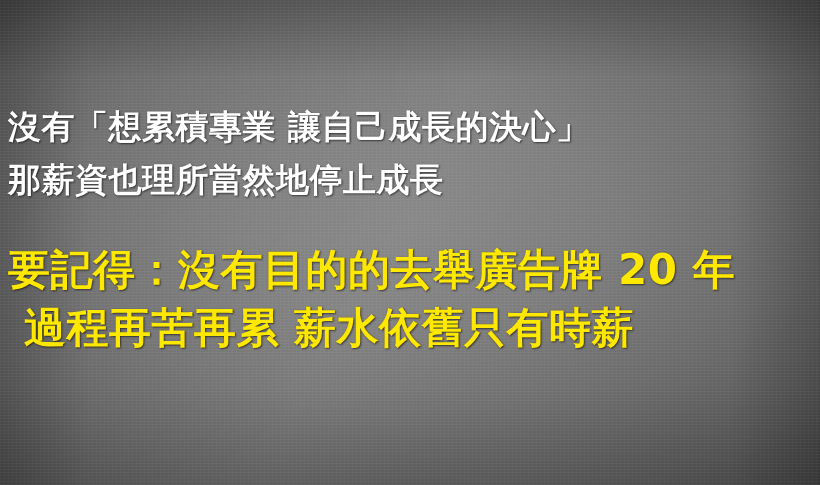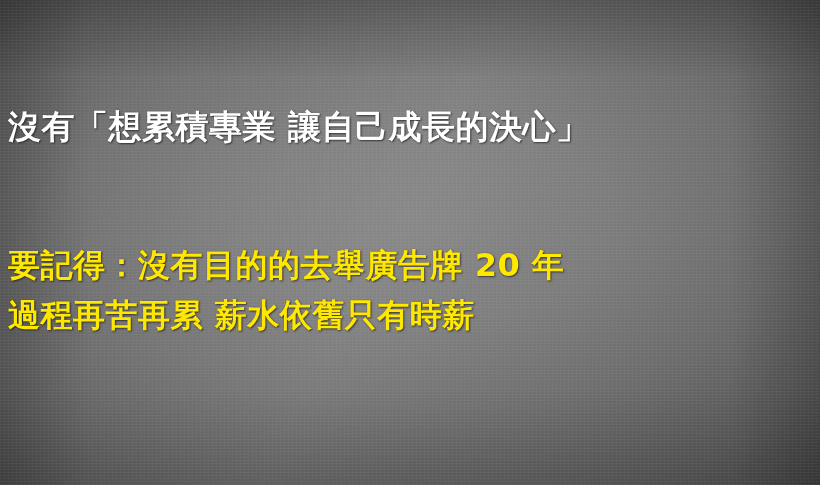--- a/index.html
+++ b/index.html
@@ -83,29 +83,29 @@
   }
   .line.white {
     color: #ffffff;
     font-size: 33px;
     text-shadow:
       1px 1px 2px rgba(0,0,0,0.55),
       0 0 1px rgba(0,0,0,0.40);
   }
   .line.yellow {
     color: #ffe800;
-    font-size: 32px;
+    font-size: 42px;
     text-shadow:
       1px 1px 2px rgba(0,0,0,0.55),
       0 0 1px rgba(0,0,0,0.40);
   }
   #line-w1 { top: 110px; }
   #line-w2 { top: 163px; }
   #line-y1 { top: 249px; }
-  #line-y2 { top: 299px; }
+  #line-y2 { top: 307px; margin-left: 16px; }
 
   
   .banner {
     position: absolute;
     left: 0;
     top: 340px;
     width: 820px;
     height: 145px;
     overflow: hidden;
   }
@@ -201,18 +201,19 @@
 
 <div id="slide">
 
   <div class="bg-base"></div>
   <div class="bg-sheen"></div>
   <div class="bg-vignette"></div>
   <div class="bg-noise"></div>
 
   <div class="text-layer">
     <div class="line white" id="line-w1">沒有「想累積專業 讓自己成長的決心」</div>
+    <div class="line white" id="line-w2">那薪資也理所當然地停止成長</div>
     <div class="line yellow" id="line-y1">要記得：沒有目的的去舉廣告牌 20 年</div>
     <div class="line yellow" id="line-y2">過程再苦再累 薪水依舊只有時薪</div>
   </div>
 
 
 </div>
 
 </body></html>

